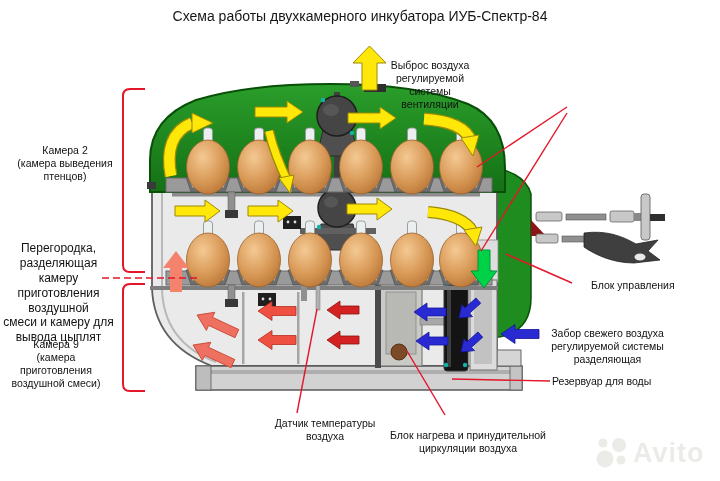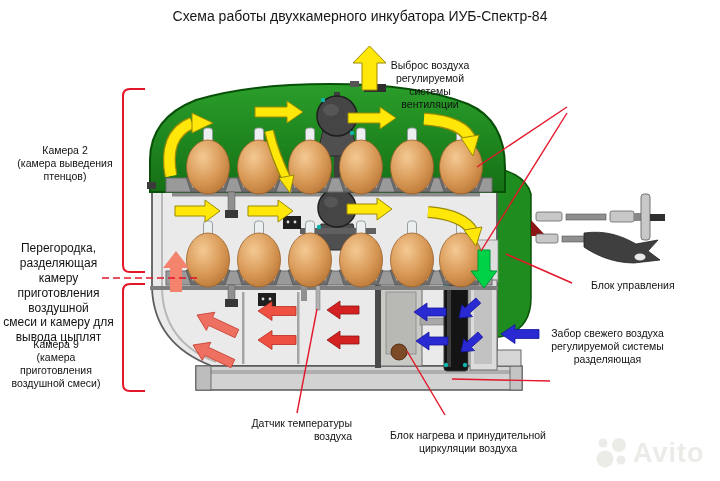--- a/index.html
+++ b/index.html
@@ -233,22 +233,23 @@
   <div class="lbl" id="lbl-chamber1" style="left:6px;top:338px;width:100px;">Камера 9
 (камера
 приготовления
 воздушной смеси)</div>
 
   <div class="lbl left" id="lbl-control" style="left:576px;top:279px;width:130px;margin-left:15px;">Блок управления</div>
 
   <div class="lbl" id="lbl-intake" style="left:525px;top:327px;width:165px;">Забор свежего воздуха
 регулируемой системы разделяющая</div>
 
-
-  <div class="lbl" id="lbl-temp" style="left:232px;top:417px;width:120px;text-align:right;">Датчик температуры
+  <div class="lbl left" id="lbl-water" style="left:552px;top:375px;width:140px;">Резервуар для воды</div>
+
+  <div class="lbl" id="lbl-temp" style="left:265px;top:417px;width:120px;">Датчик температуры
 воздуха</div>
 
   <div class="lbl" id="lbl-heater" style="left:388px;top:429px;width:160px;">Блок нагрева и принудительной
 циркуляции воздуха</div>
 
   <div class="watermark">
     <svg width="34" height="34" viewBox="0 0 34 34">
       <circle cx="9" cy="23" r="8.5" fill="currentColor"></circle>
       <circle cx="7" cy="7" r="4.5" fill="currentColor"></circle>
       <circle cx="23" cy="9" r="7" fill="currentColor"></circle>

